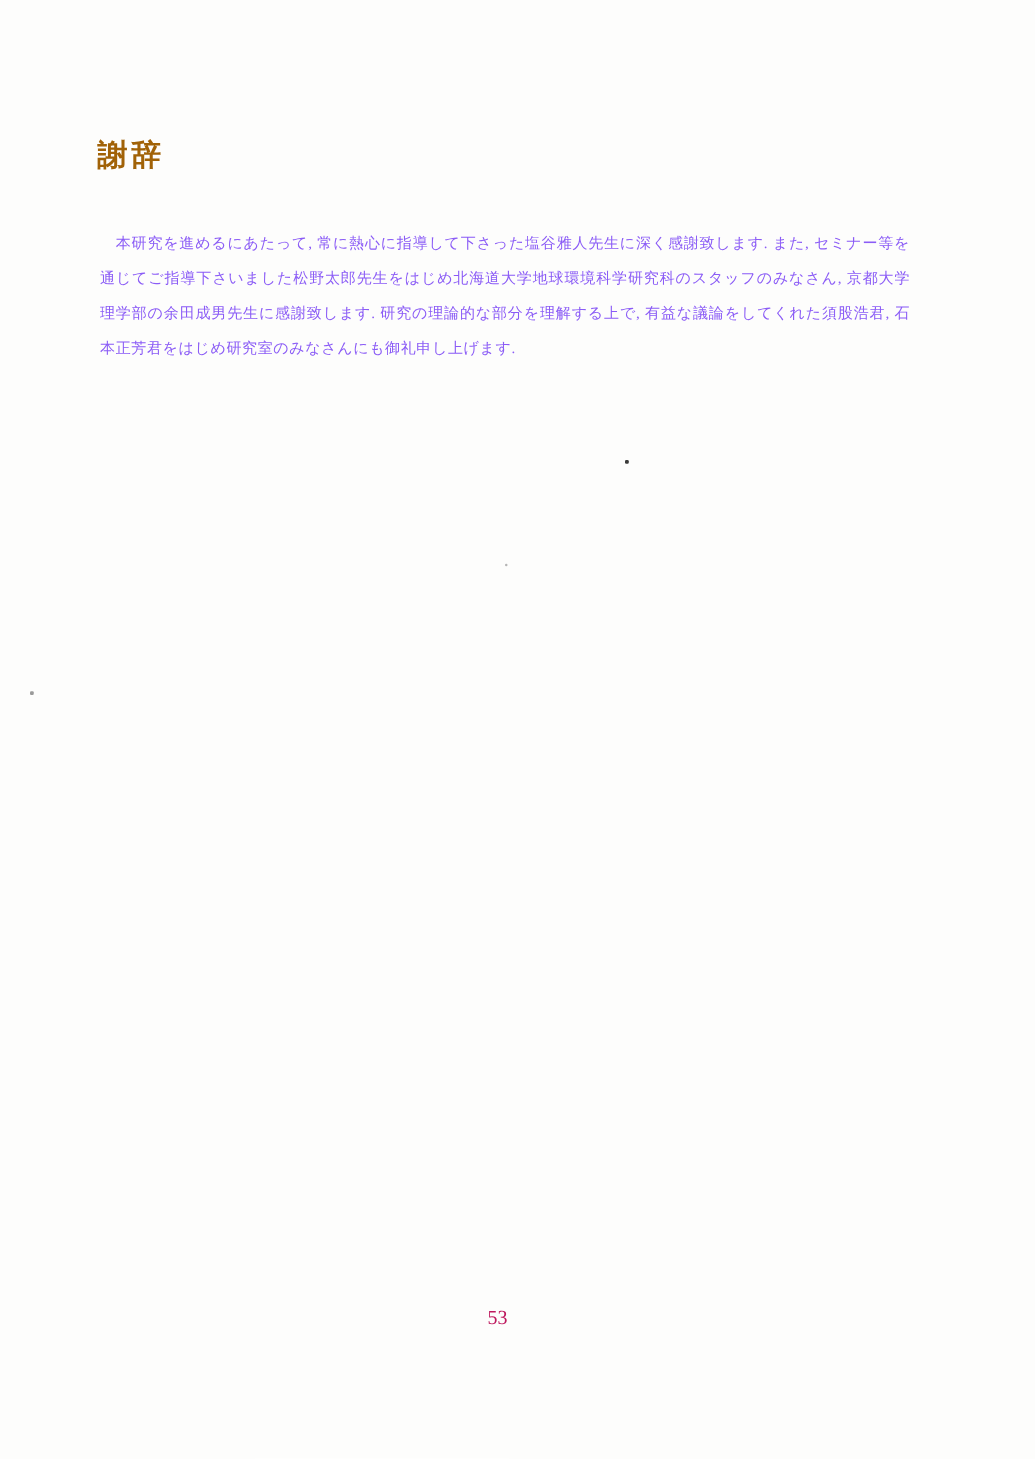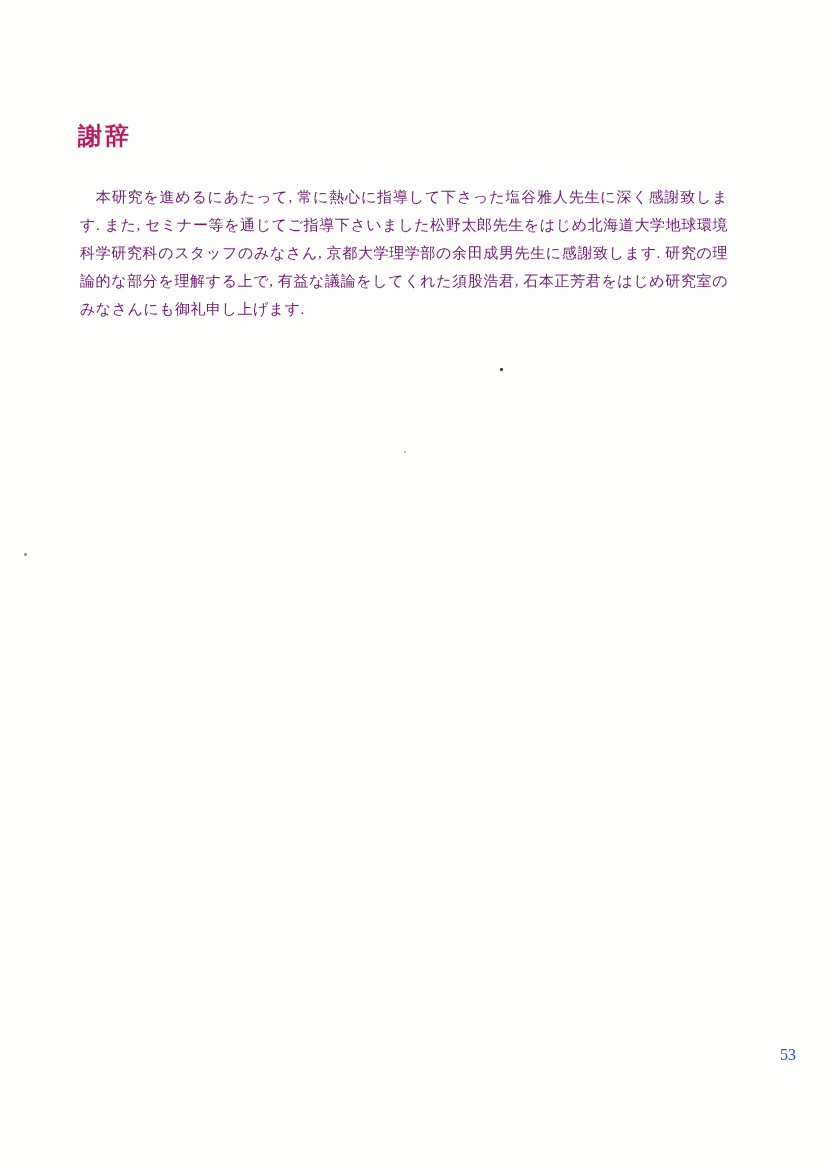--- a/index.html
+++ b/index.html
@@ -12,47 +12,47 @@
     width: 828px;
     height: 1167px;
     background: #fdfdfc;
     overflow: hidden;
     font-family: "Liberation Serif", "DejaVu Serif", serif;
     color: #141414;
   }
   .doc-title {
     position: absolute;
     left: 78px;
-    top: 104px;
+    top: 92px;
     font-family: "Liberation Sans", "DejaVu Sans", sans-serif;
     font-size: 24px;
     font-weight: 700;
     letter-spacing: 3px;
-    color: #be185d;
+    color: #a16207;
   }
   .body-text {
     position: absolute;
     left: 80px;
     width: 648px;
-    font-size: 15px;
+    font-size: 12px;
     line-height: 28px;
     text-align: justify;
     letter-spacing: 0.5px;
-    color: #701a75;
+    color: #8b5cf6;
   }
   .para-1 { top: 168px; }
   .para-2 { top: 322px; }
   .page-number {
     position: absolute;
     top: 1046px;
     left: 0;
     width: 796px; 
-    text-align: right;
+    text-align: center;
     font-size: 16px;
-    color: #1d4ed8;
+    color: #be185d;
     font-family: "Liberation Serif", "DejaVu Serif", serif;
   }
   
   .speck {
     position: absolute;
     border-radius: 1px;
   }
   .speck-a { left: 500px; top: 368px; width: 3px; height: 3px; background: #3a3a3a; }
   .speck-b { left: 24px;  top: 553px; width: 3px; height: 3px; background: #9a9a9a; }
   .speck-c { left: 404px; top: 451px; width: 2px; height: 2px; background: #b5b5b5; }

